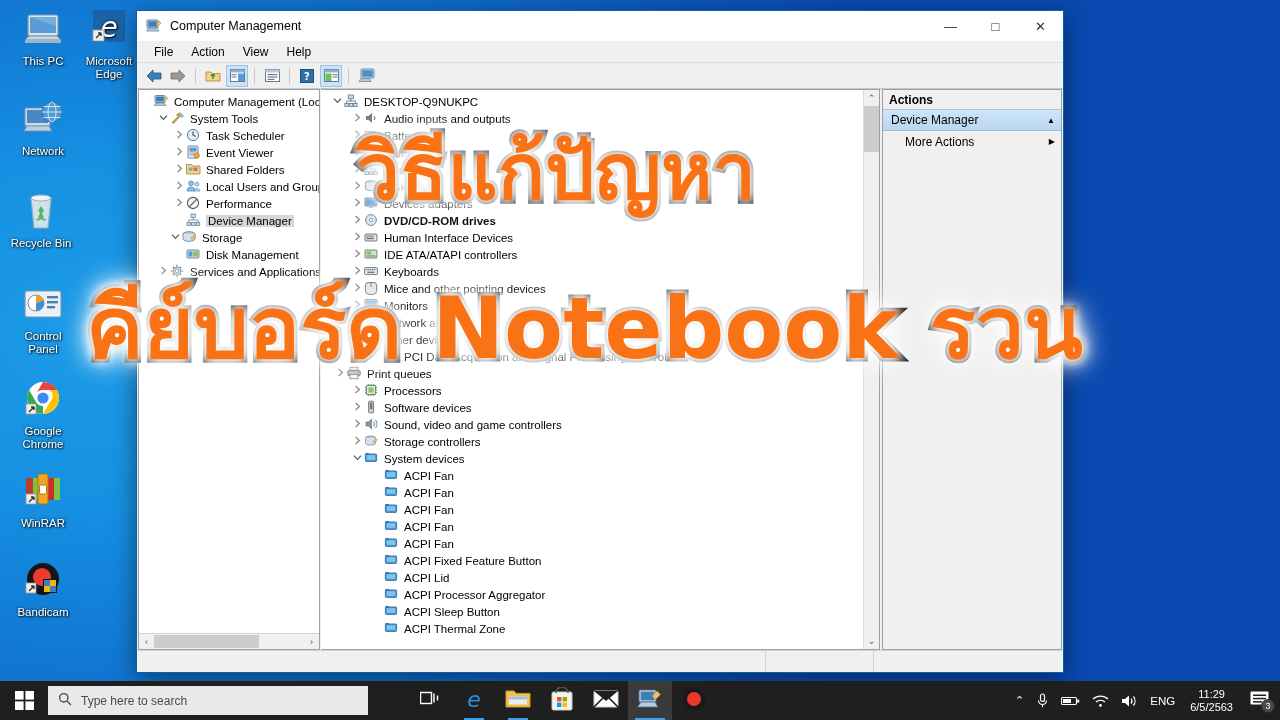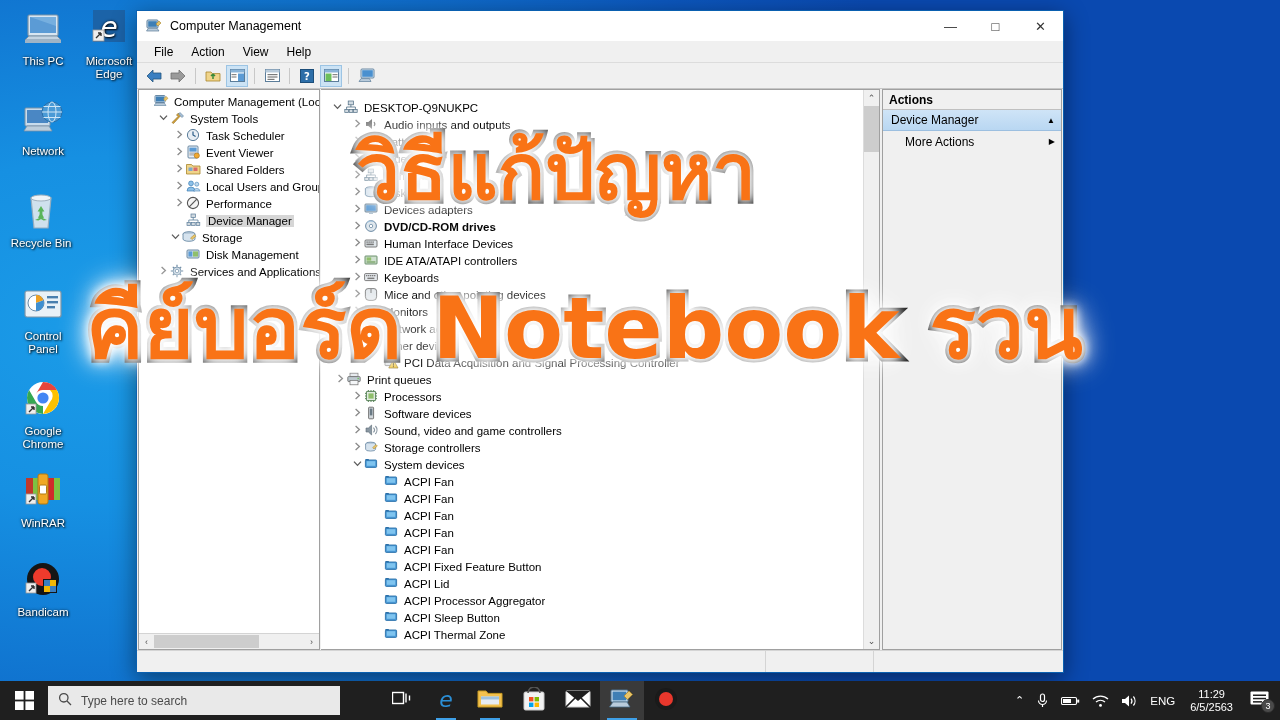--- a/index.html
+++ b/index.html
@@ -73,21 +73,21 @@
   .tr .exp { width:13px; text-align:center; font-size:9px; color:#5a5a5a; flex:0 0 13px; }
   .tr .ic { width:16px; height:15px; margin-right:4px; flex:0 0 16px; position:relative; }
   .tr .tx { overflow:hidden; }
   .tr.selected .tx { background:#d6d6d6; padding:0 2px; }
 
   
   #centerpane {
     flex:1; background:#fff; border:1px solid #a0a0a0; border-left:none;
     margin-left:1px; display:flex; min-height:0; position:relative;
   }
-  #dtree { flex:1; overflow:hidden; padding-top:3px; font-size:11.5px; color:#000;margin-top:6px; }
+  #dtree { flex:1; overflow:hidden; padding-top:3px; font-size:11.5px; color:#000; }
   #cvscroll { width:16px; background:#f0f0f0; border-left:1px solid #dcdcdc; display:flex; flex-direction:column; }
   #cvscroll .arr { height:16px; display:flex; align-items:center; justify-content:center; font-size:9px; color:#505050; }
   #cvscroll .trough { flex:1; background:#f0f0f0; position:relative; }
   #cvscroll .thumb { position:absolute; top:0; left:0; right:0; height:46px; background:#cdcdcd; }
 
   
   #actionspane { width:180px; margin-left:2px; background:#f0f0f0; border:1px solid #a0a0a0; display:flex; flex-direction:column; }
   #actionshdr { height:20px; background:#f0f0f0; border-bottom:1px solid #c0c0c0; display:flex; align-items:center; padding-left:6px; font-size:12px; font-weight:bold; color:#000; }
   .actgrp { height:21px; display:flex; align-items:center; padding:0 6px 0 8px; font-size:12px; color:#000;
             background:linear-gradient(#cfe4f7,#b9d7f2); border-bottom:1px solid #9cbfe0; }
@@ -109,21 +109,21 @@
   #ovl1 { left:356px; top:109px; font-size:78px; }
   #ovl2 { left:86px; top:259px; font-size:86px; }
 
   
   #taskbar {
     position:absolute; left:0; bottom:0; width:1280px; height:39px;
     background:#1f1f1f; display:flex; align-items:center;
   }
   #startbtn { width:48px; height:39px; display:flex; align-items:center; justify-content:center; }
   #searchbox {
-    width:292px; height:29px; background:#e9e9e9; display:flex; align-items:center;
+    width:320px; height:29px; background:#e9e9e9; display:flex; align-items:center;
     padding-left:10px; gap:9px; color:#4a4a4a; font-size:12px;
   }
   .tbicon { width:44px; height:39px; display:flex; align-items:center; justify-content:center; position:relative; }
   .tbicon.active { background:#3a3a3a; }
   .tbicon.active::after { content:''; position:absolute; bottom:0; left:7px; right:7px; height:2.5px; background:#3ea0e8; }
   .tbicon.running::after { content:''; position:absolute; bottom:0; left:12px; right:12px; height:2.5px; background:#3ea0e8; }
   #traywrap { margin-left:auto; display:flex; align-items:center; height:39px; color:#fff; }
   .tray { padding:0 6px; display:flex; align-items:center; height:39px; }
   #clock { display:flex; flex-direction:column; align-items:center; justify-content:center; font-size:11px; line-height:13px; padding:0 9px; color:#fff; }
   #actioncenter { padding:0 11px 0 8px; position:relative; display:flex; align-items:center; height:39px; }

